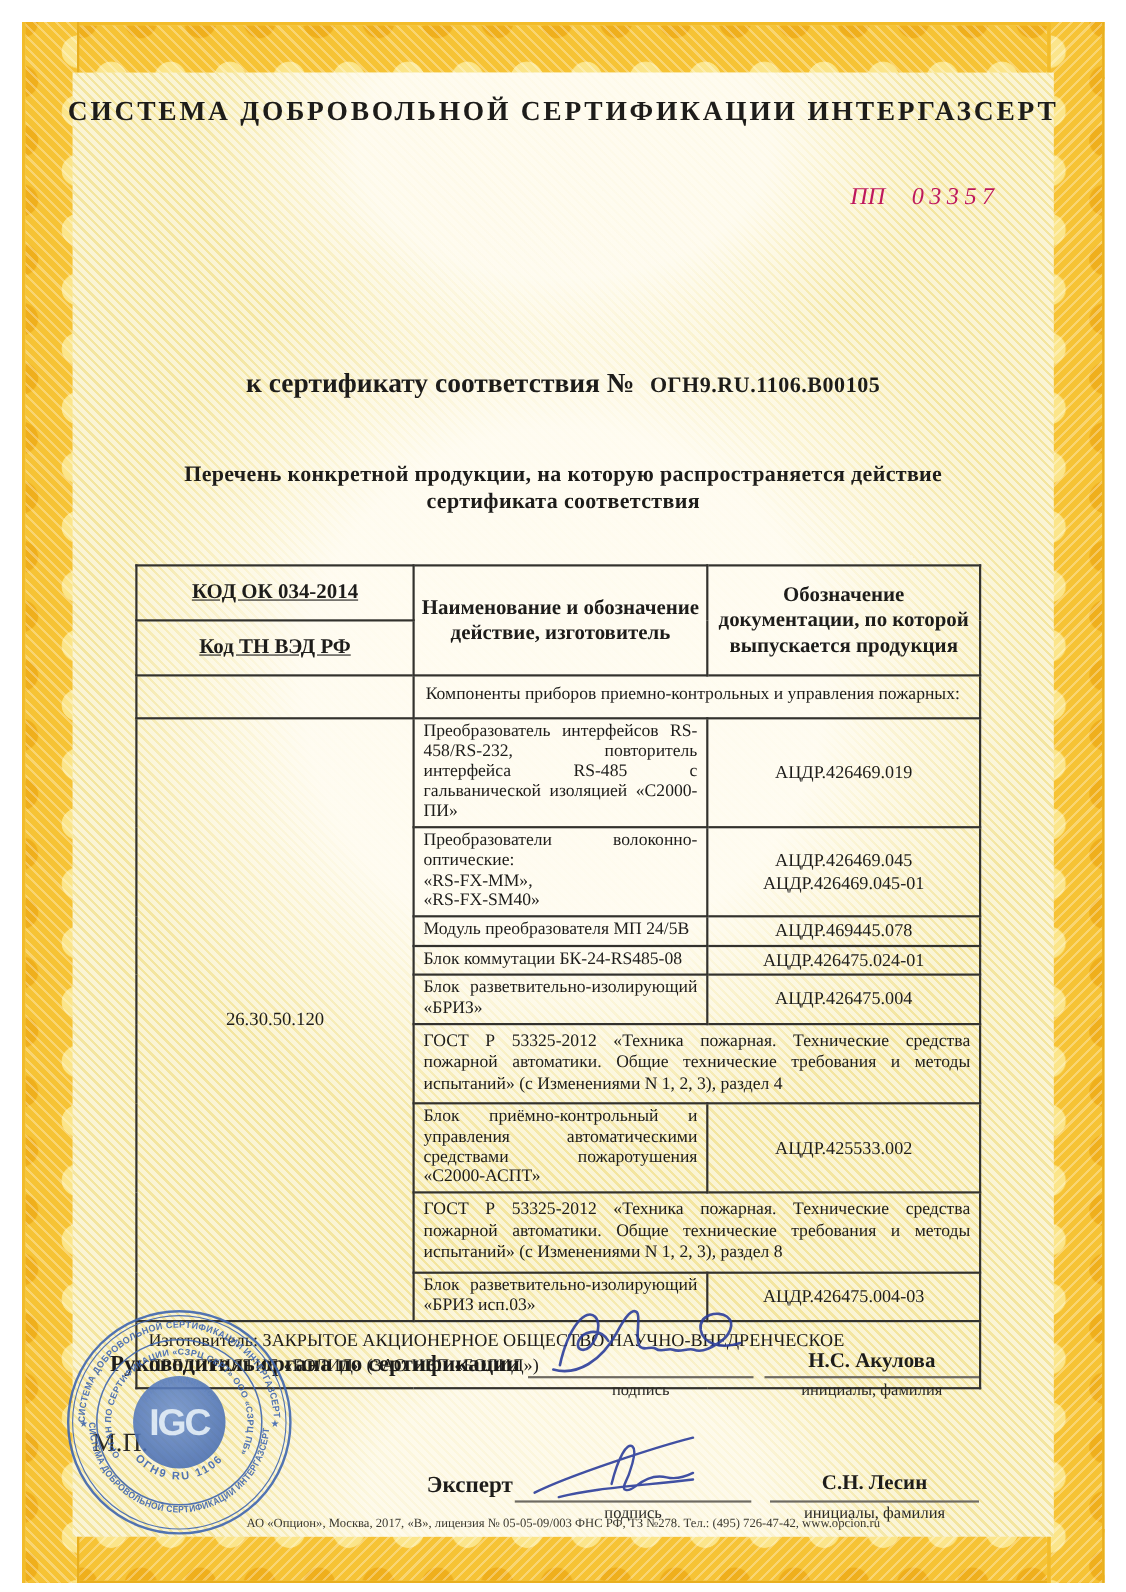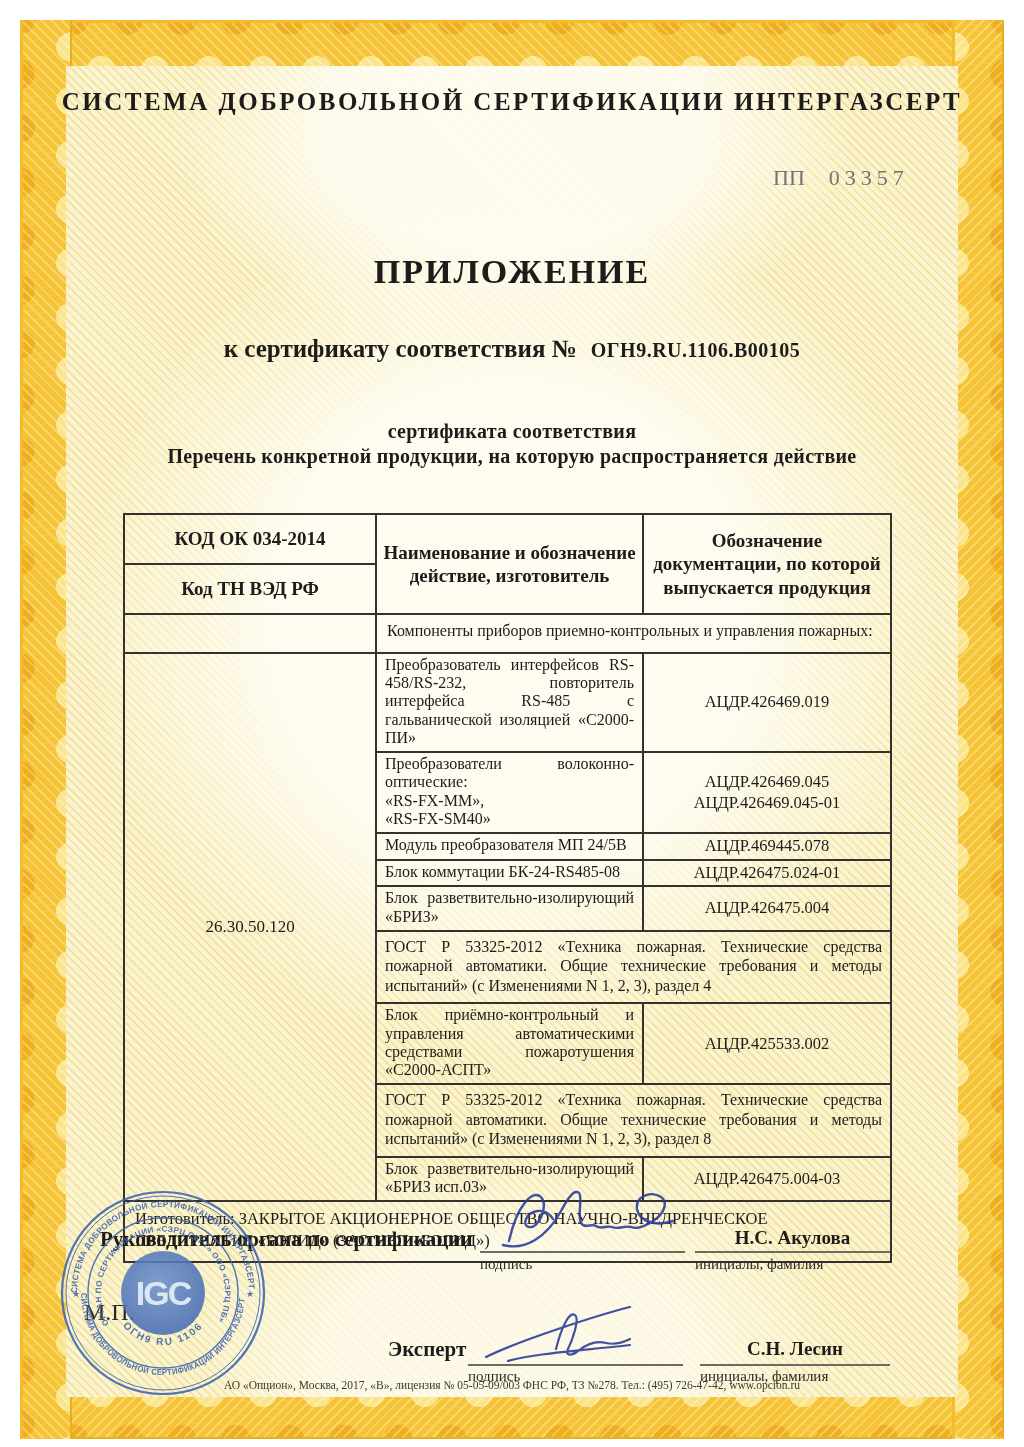--- a/index.html
+++ b/index.html
@@ -35,50 +35,50 @@
     background-color:#FAF4D4;
     background-image:
       radial-gradient(430px 430px at 50% 42%, rgba(255,252,242,.96) 0 55%, rgba(255,252,242,0) 100%),
       radial-gradient(340px 220px at 50% 5%,  rgba(255,252,242,.90) 0 55%, rgba(255,252,242,0) 100%),
       radial-gradient(320px 200px at 50% 97%, rgba(255,252,242,.75) 0 55%, rgba(255,252,242,0) 100%),
       repeating-linear-gradient(45deg, rgba(233,205,74,.38) 0 2px, rgba(233,205,74,0) 2px 6px);
   }
   
   .header-line { position:absolute; top:88px; left:0; width:100%; text-align:center;
                  font-weight:bold; font-size:25px; letter-spacing:2.5px; }
-  .pp { position:absolute; top:165px; left:773px; font-size:22px; color:#737373; }
+  .pp { position:absolute; top:165px; left:773px; font-size:22px; color:#be185d;font-style:italic; }
   .pp .num { margin-left:24px; letter-spacing:5px; }
   .doc-title { position:absolute; top:253px; left:0; width:100%; text-align:center;
                font-weight:bold; font-size:34px; letter-spacing:2px; }
   .subtitle { position:absolute; top:335px; left:0; width:100%; text-align:center; font-weight:bold; }
   .subtitle .prefix { font-size:25px; }
   .subtitle .cert { font-size:20px; margin-left:14px; letter-spacing:.5px; }
   .purpose { position:absolute; top:419px; left:0; width:100%; text-align:center;
              font-weight:bold; font-size:20px; line-height:1.25; letter-spacing:.3px; }
   
   table.products { position:absolute; left:123px; top:513px; width:767px;
                    border-collapse:collapse; table-layout:fixed; }
   table.products td { border:2px solid #33322e; overflow:hidden; }
   .th   { font-weight:bold; font-size:19px; text-align:center; vertical-align:middle;
           padding:2px 6px; line-height:1.22; }
-  .h1   { height:44px; }
+  .h1   { height:44px;text-decoration:underline; }
   .empty{ }
   .cat  { font-size:16px; padding:7px 10px 12px; vertical-align:top; }
   .code-cell { text-align:center; vertical-align:middle; font-size:17px; }
   .name { font-size:16px; text-align:justify; vertical-align:top; padding:2px 8px 4px;
           line-height:1.14; white-space:pre-line;margin-left:37px; }
   .doc  { font-size:16.5px; text-align:center; vertical-align:middle; white-space:pre-line;
           line-height:1.25; padding:2px 4px; }
   .gost { font-size:16px; text-align:justify; vertical-align:top; padding:5px 8px 7px; line-height:1.22; }
   .manu { font-size:16.5px; padding:6px 10px 10px; line-height:1.3; vertical-align:top; }
   
   .abs { position:absolute; }
   .role { font-weight:bold; font-size:21px; }
   .sline { border-bottom:2px solid #6e6a62; height:0; }
-  .caption { font-size:15px; text-align:left; color:#2b2a27; }
+  .caption { font-size:15px; text-align:center; color:#2b2a27; }
   .person { font-weight:bold; font-size:19px; text-align:center; }
   .mp { font-size:24px; color:#2b2a27;margin-top:16px; }
   .footer-line { position:absolute; top:1379px; left:0; width:100%; text-align:center;
                  font-size:11.5px; color:#3a382f; }
   .sig-svg { position:absolute; }
   .stamp { position:absolute; left:56px; top:1186px; width:214px; height:214px; opacity:.9; }
   .stamp text { font-family:"Liberation Sans","DejaVu Sans",sans-serif; fill:#3f66b0; }
 </style>
 </head>
 <body>
@@ -90,29 +90,28 @@
   <div class="frame frame-v frame-left"></div>
   <div class="frame frame-v frame-right"></div>
   <div class="inner"></div>
 
   <div class="header-line">СИСТЕМА ДОБРОВОЛЬНОЙ СЕРТИФИКАЦИИ ИНТЕРГАЗСЕРТ</div>
 
   <div class="pp">
     <span>ПП</span><span class="num">03357</span>
   </div>
 
-  <div class="doc-title">ПРИЛОЖЕНИЕ</div>
 
   <div class="subtitle">
     <span class="prefix">к сертификату соответствия №</span><span class="cert">ОГН9.RU.1106.B00105</span>
   </div>
 
   <div class="purpose">
+    <div>Перечень конкретной продукции, на которую распространяется действие</div>
     <div>сертификата соответствия</div>
-    <div>Перечень конкретной продукции, на которую распространяется действие</div>
   </div>
 
   <table class="products">
     <colgroup>
         <col style="width:252px">
         <col style="width:267px">
         <col style="width:248px">
       </colgroup>
     <tbody>
         <tr>

